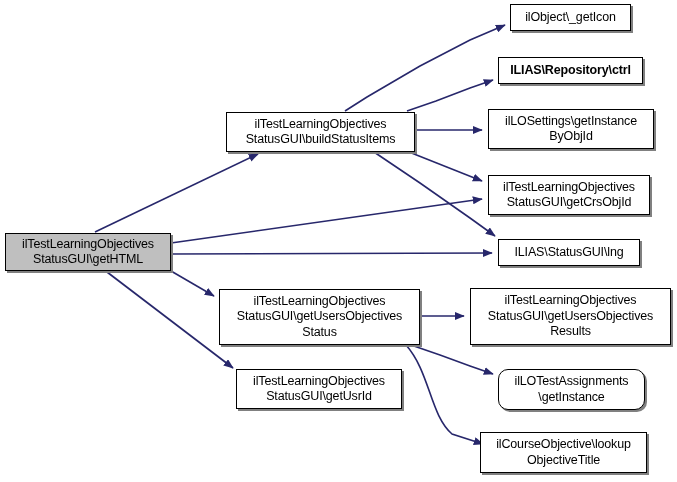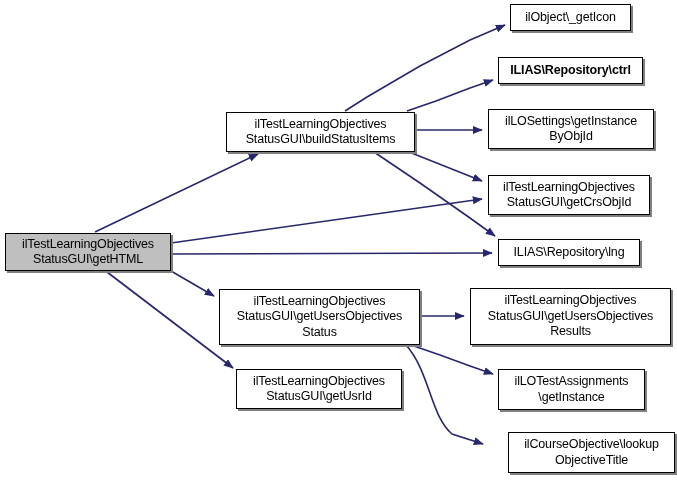--- a/index.html
+++ b/index.html
@@ -88,25 +88,25 @@
   <div class="node" style="left:510px; top:4px; width:121px; height:27px;">ilObject\_getIcon</div>
 
   <div class="node" style="left:498px; top:57px; width:145px; height:27px;font-weight:bold;">ILIAS\Repository\ctrl</div>
 
   <div class="node" style="left:488px; top:109px; width:166px; height:40px;text-align:center;">ilLOSettings\getInstance
 ByObjId</div>
 
   <div class="node" style="left:488px; top:175px; width:162px; height:40px;">ilTestLearningObjectives
 StatusGUI\getCrsObjId</div>
 
-  <div class="node" style="left:498px; top:239px; width:142px; height:27px;">ILIAS\Repository\lng</div>
+  <div class="node" style="left:498px; top:239px; width:142px; height:27px;">ILIAS\StatusGUI\lng</div>
 
   <div class="node" style="left:470px; top:288px; width:201px; height:57px;">ilTestLearningObjectives
 StatusGUI\getUsersObjectives
 Results</div>
 
-  <div class="node" style="left:498px; top:369px; width:147px; height:41px;">ilLOTestAssignments
+  <div class="node" style="left:498px; top:369px; width:147px; height:41px;border-radius:10px;">ilLOTestAssignments
 \getInstance</div>
 
-  <div class="node" style="left:508px; top:432px; width:167px; height:41px;">ilCourseObjective\lookup
+  <div class="node" style="left:480px; top:432px; width:167px; height:41px;">ilCourseObjective\lookup
 ObjectiveTitle</div>
 
 </div>
 
 </body></html>

